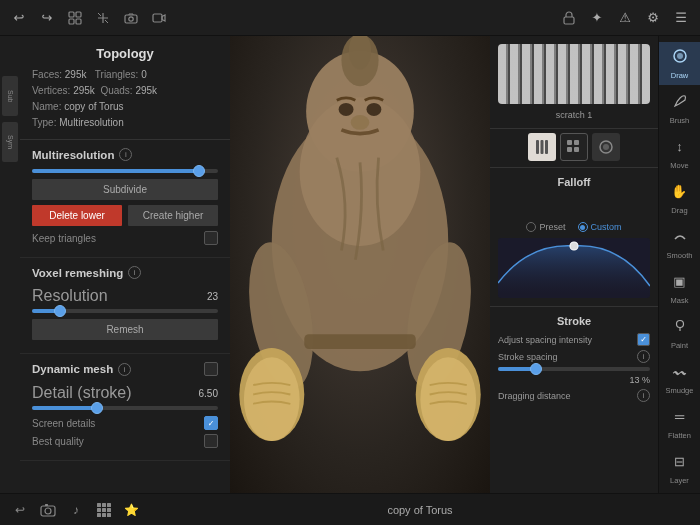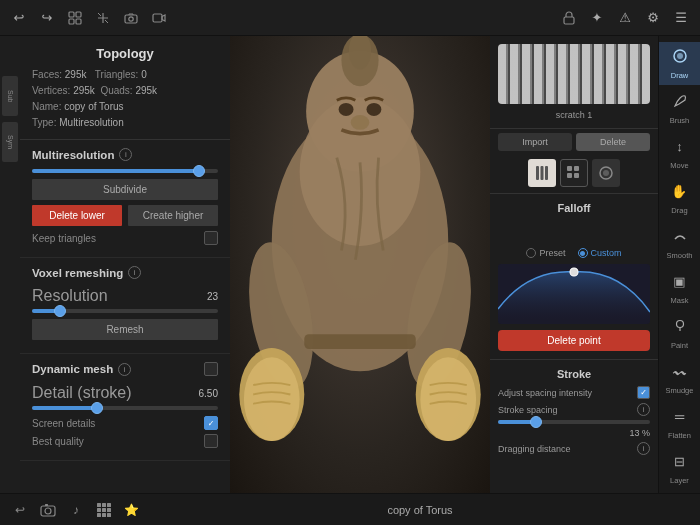--- a/index.html
+++ b/index.html
@@ -761,24 +761,20 @@
 
     <div class="right-panel">
 
       <div class="brush-preview">
         <div class="brush-preview-box">
           <div class="brush-stripes"></div>
         </div>
         <div class="brush-name-label">scratch 1</div>
       </div>
 
-      <div class="import-row">
-        <button class="import-btn">Import</button>
-        <button class="delete-btn-right">Delete</button>
-      </div>
 
       <div class="brush-icons-row">
         <div class="brush-icon-box active">
           <svg width="18" height="18" viewBox="0 0 18 18" fill="none">
             <rect x="3" y="2" width="3" height="14" rx="1" fill="#555"></rect>
             <rect x="7.5" y="2" width="3" height="14" rx="1" fill="#555"></rect>
             <rect x="12" y="2" width="3" height="14" rx="1" fill="#555"></rect>
           </svg>
         </div>
         <div class="brush-icon-box active2">
@@ -816,21 +812,20 @@
               <linearGradient id="falloffGrad" x1="0" y1="0" x2="0" y2="1">
                 <stop offset="0%" stop-color="#2a4a7a" stop-opacity="0.8"></stop>
                 <stop offset="100%" stop-color="#1a1a2a" stop-opacity="0.3"></stop>
               </linearGradient>
             </defs>
             <path d="M0 55 L0 45 Q30 5 75 8 Q120 5 150 48 L150 55 Z" fill="url(#falloffGrad)"></path>
             <path d="M0 45 Q30 5 75 8 Q120 5 150 48" stroke="#4a90d9" stroke-width="1.5" fill="none"></path>
             <circle cx="75" cy="8" r="4" fill="#ddd" stroke="#fff" stroke-width="1"></circle>
           </svg>
         </div>
-        <button class="delete-point-btn">Delete point</button>
       </div>
 
       <div class="stroke-section">
         <div class="stroke-header">Stroke</div>
         <div class="stroke-row">
           <span class="stroke-label">Adjust spacing intensity</span>
           <div class="stroke-checkbox"></div>
         </div>
         <div class="stroke-row">
           <span class="stroke-label">Stroke spacing</span>

